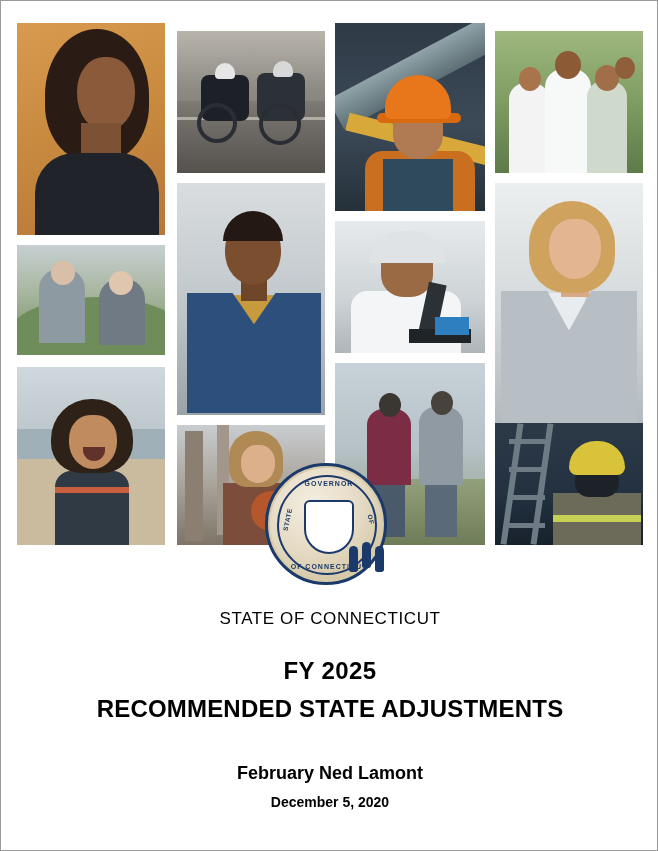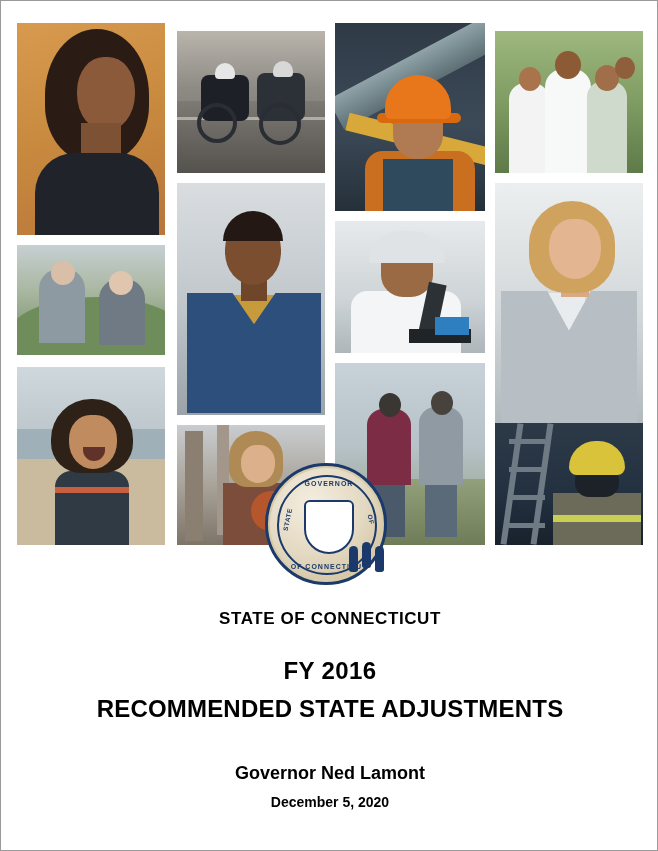--- a/index.html
+++ b/index.html
@@ -217,21 +217,21 @@
   
   .titles {
     position: absolute;
     left: 0; top: 608px;
     width: 658px;
     text-align: center;
     color: #000000;
   }
   .t-state {
     font-size: 17px;
-    font-weight: bold;
+    font-weight: normal;
     letter-spacing: .6px;
     margin-bottom: 28px;
   }
   .t-fy {
     font-size: 24px;
     font-weight: bold;
     letter-spacing: .4px;
     margin-bottom: 10px;
   }
   .t-rec {
@@ -393,19 +393,19 @@
     <div class="shield">
       <div class="vine v1"></div>
       <div class="vine v2"></div>
       <div class="vine v3"></div>
     </div>
     <div class="seal-text-bottom">OF CONNECTICUT</div>
   </div>
 
   <div class="titles">
     <div class="t-state">STATE OF CONNECTICUT</div>
-    <div class="t-fy">FY 2016</div>
+    <div class="t-fy">FY 2025</div>
     <div class="t-rec">RECOMMENDED STATE ADJUSTMENTS</div>
-    <div class="t-gov">Governor Ned Lamont</div>
+    <div class="t-gov">February Ned Lamont</div>
     <div class="t-date">December 5, 2020</div>
   </div>
 
 </div>
 
 </body></html>

